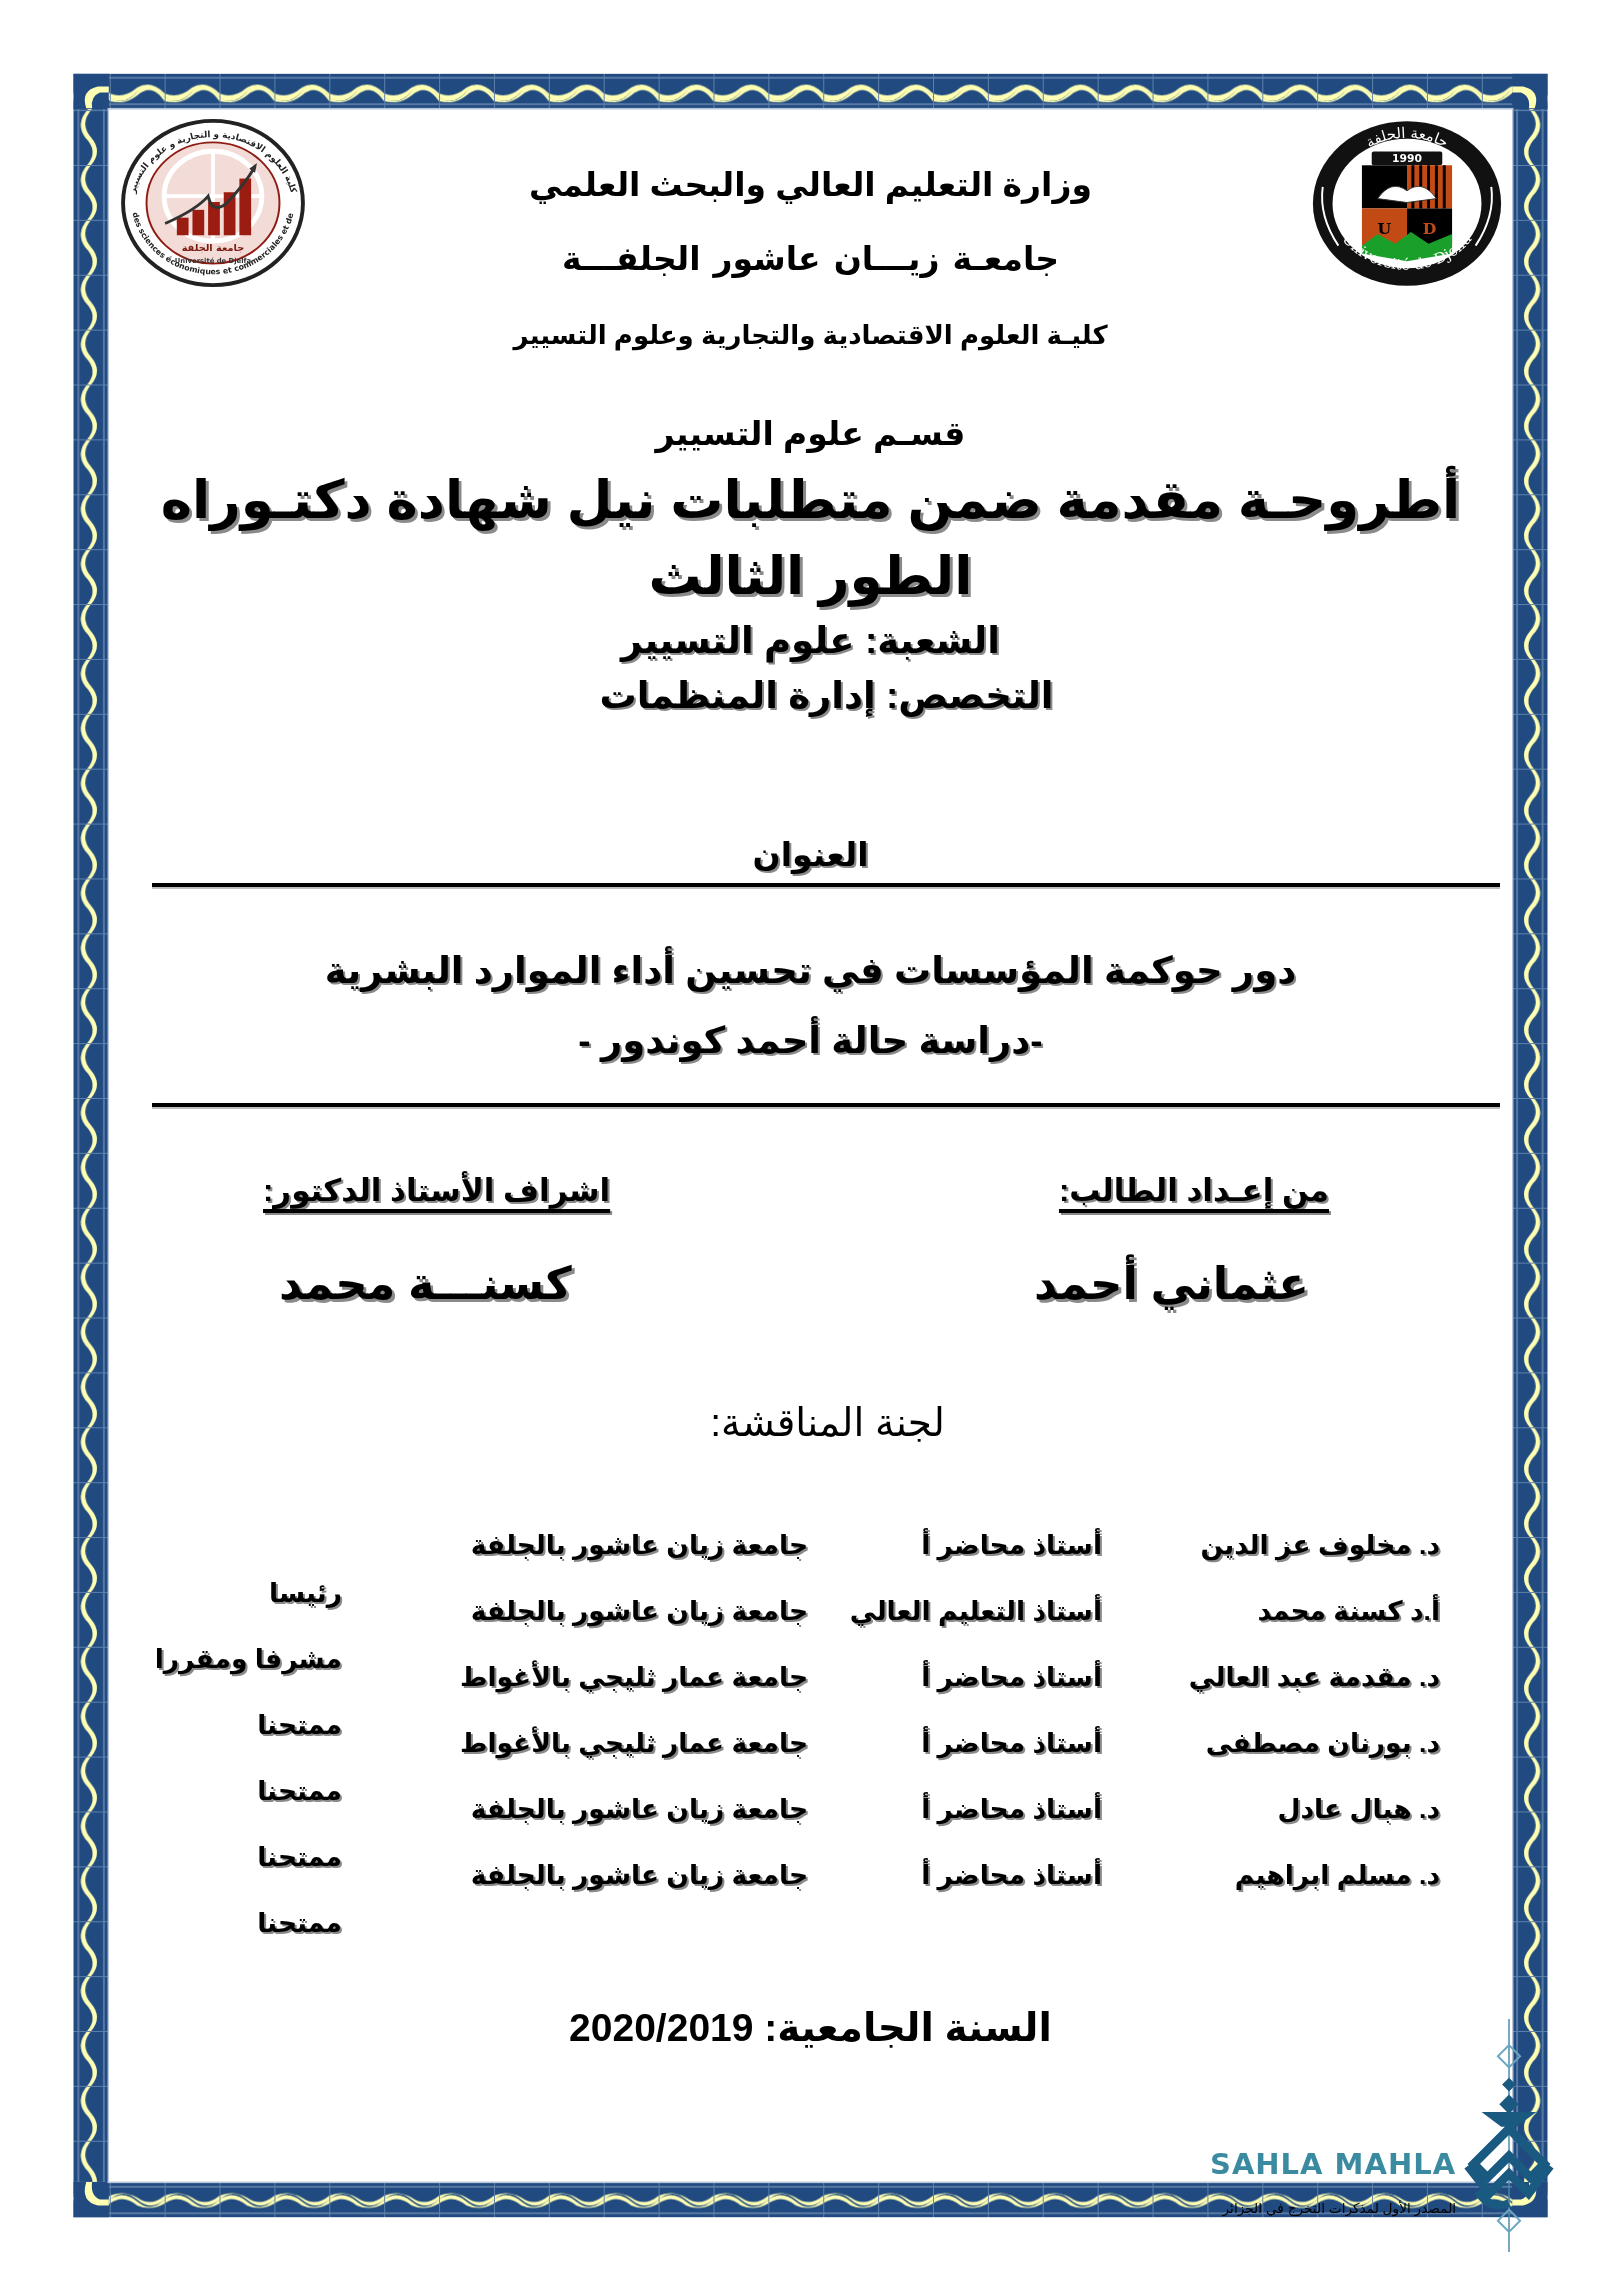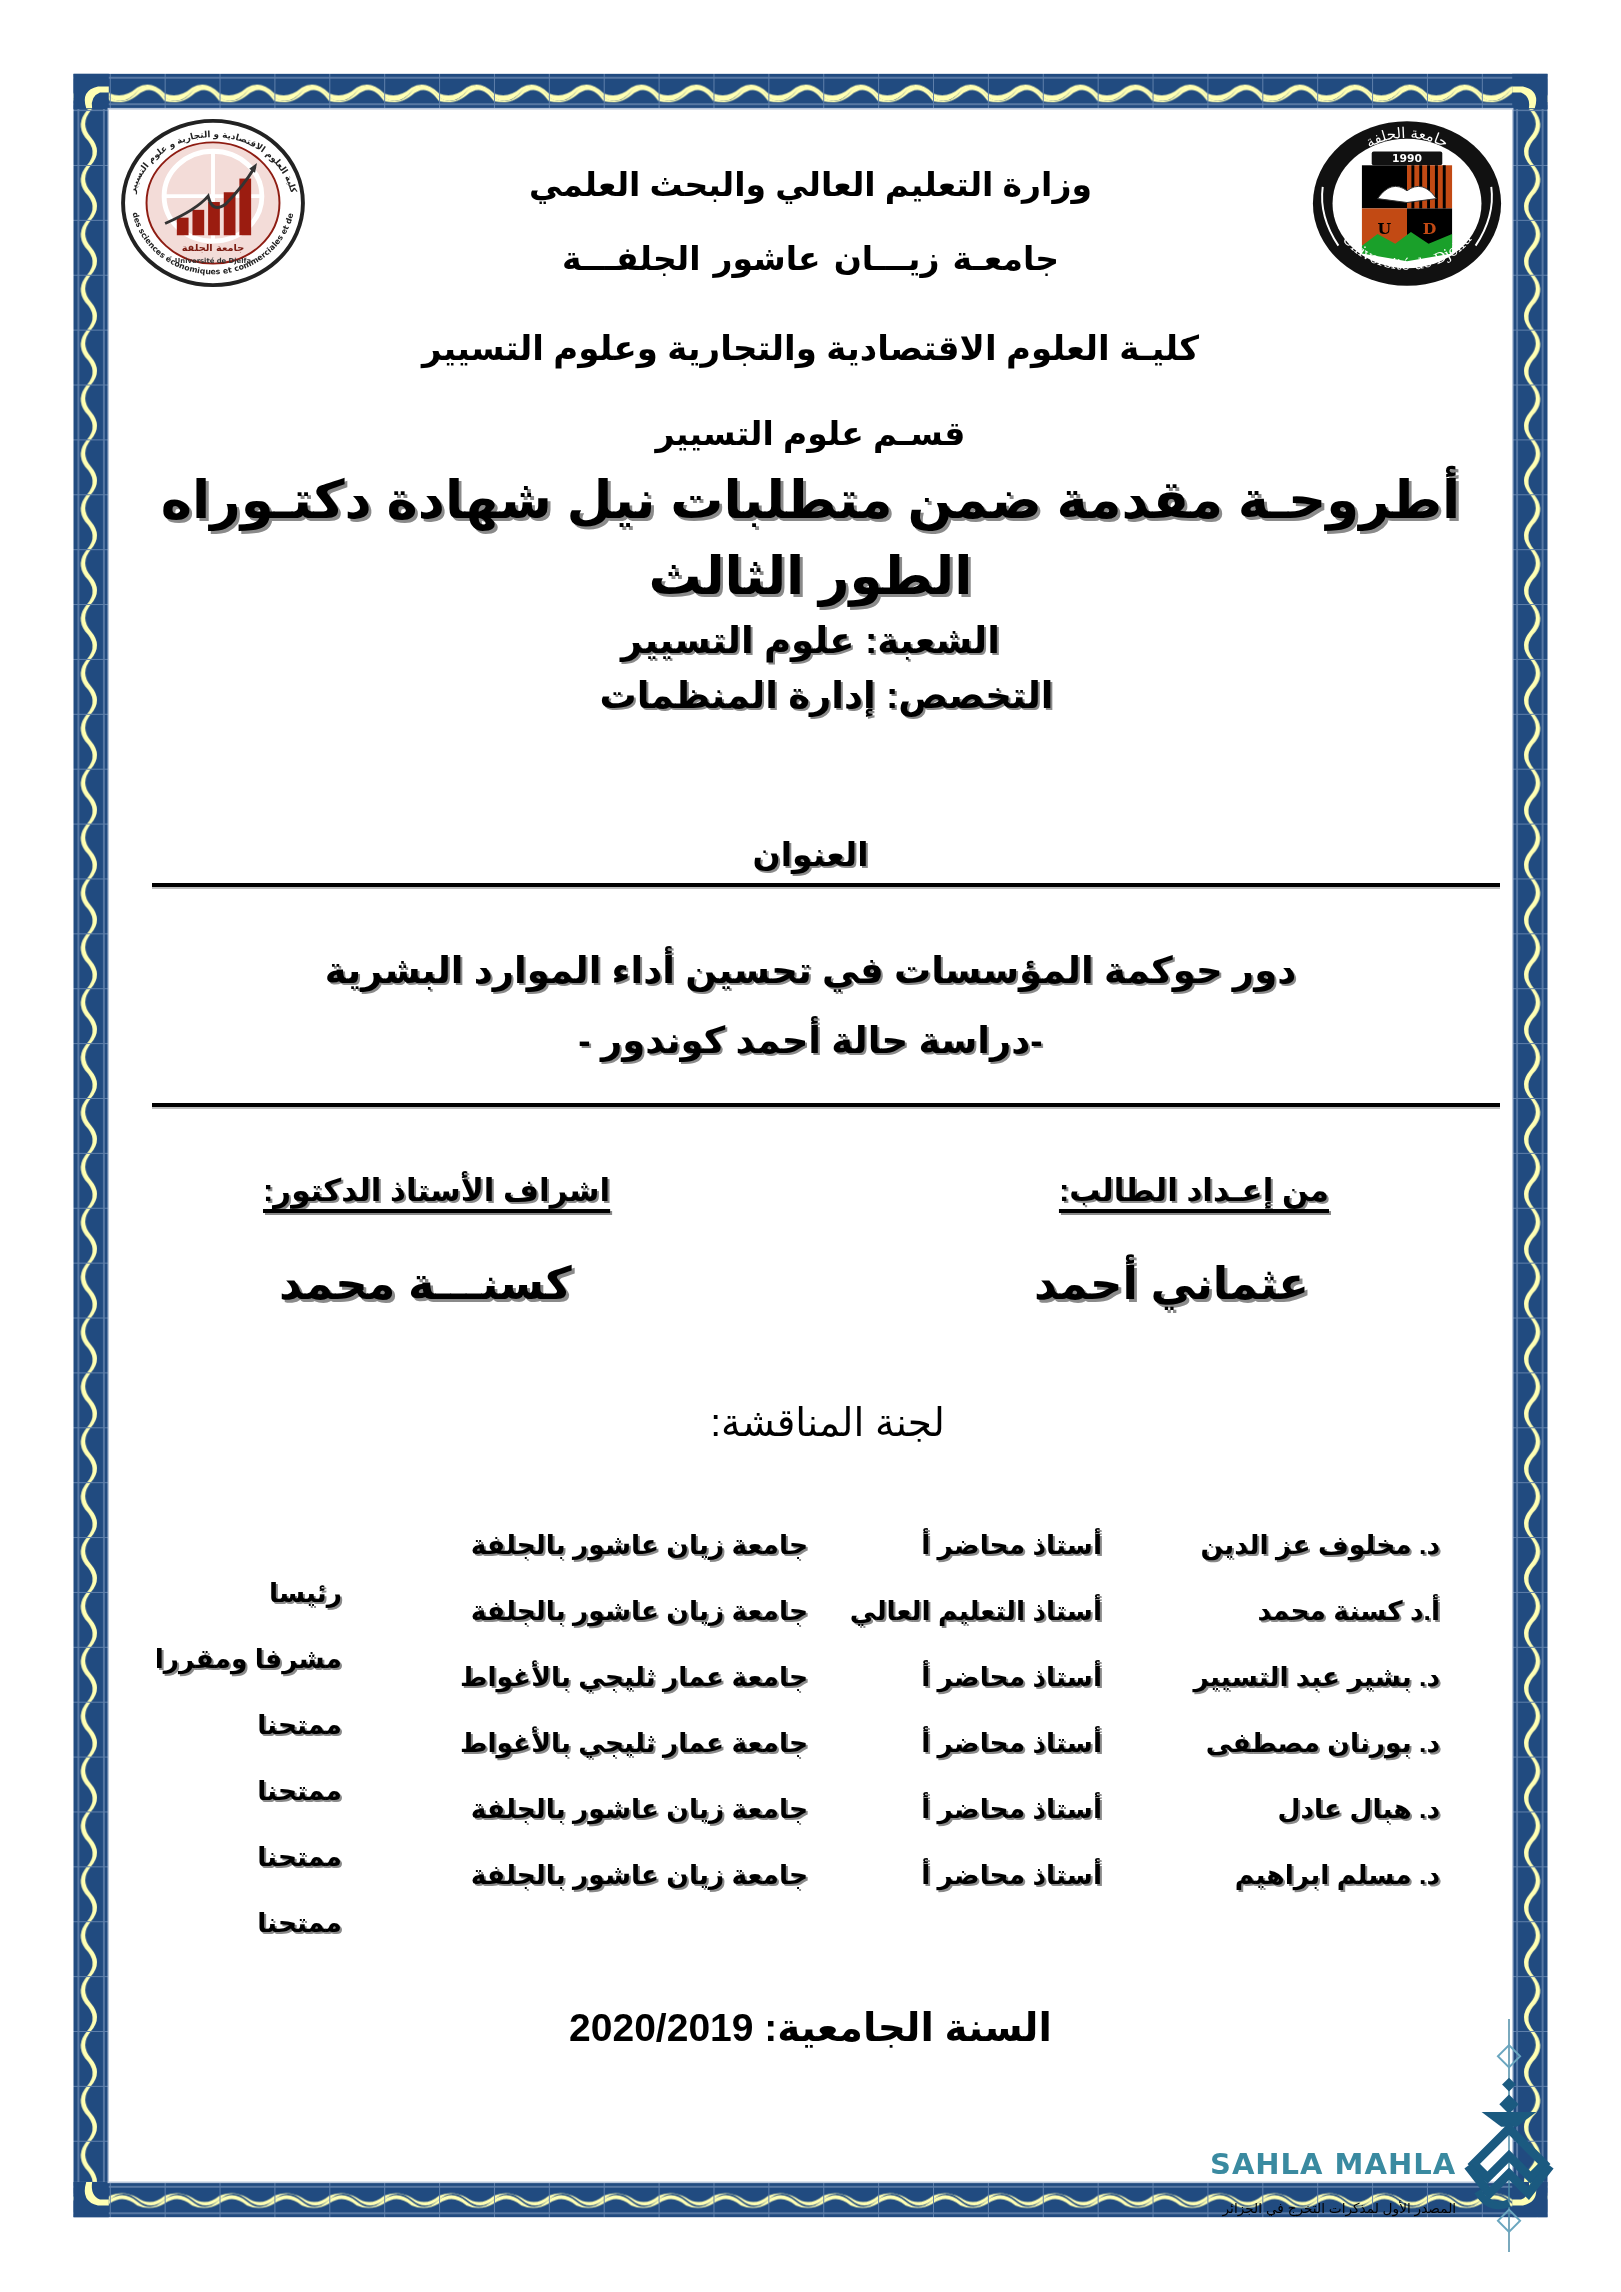--- a/index.html
+++ b/index.html
@@ -11,21 +11,21 @@
   .frame-svg { position:absolute; left:0; top:0; width:1621px; height:2293px; pointer-events:none; }
 
   
   .line { position:absolute; left:0; width:1621px; text-align:center; direction:rtl;
           font-weight:bold; white-space:nowrap; }
   .shadow { text-shadow: 2.9px 2.9px 0 #8a8a8a; }
   .shadow-sm { text-shadow: 2px 2px 0 #8a8a8a; }
 
   .h-ministry { top:165px; font-size:33px; }
   .h-university { top:239px; font-size:33px; word-spacing:3.9px; }
-  .h-faculty { top:328px; font-size:34px; }
+  .h-faculty { top:320px; font-size:26px; }
   .h-dept { top:370px; font-size:33px;margin-top:44px; }
 
   .thesis-l1 { top:469px; font-size:53px; }
   .thesis-l2 { top:545px; font-size:53px; }
   .branch { top:619px; font-size:37px; }
   .spec { top:674px; font-size:37px;padding-left:16px; }
 
   .title-label { top:835px; font-size:33px; }
   .rule { position:absolute; left:152px; width:1348px; height:3.9px; background:#000;
           box-shadow:0 2px 0 #bdbdbd; }
@@ -207,21 +207,21 @@
       <span class="cell c-univ">جامعة زيان عاشور بالجلفة</span>
       <span class="cell c-role">رئيسا</span>
     </div>
     <div class="crow">
       <span class="cell c-name">أ.د كسنة محمد</span>
       <span class="cell c-rank">أستاذ التعليم العالي</span>
       <span class="cell c-univ">جامعة زيان عاشور بالجلفة</span>
       <span class="cell c-role">مشرفا ومقررا</span>
     </div>
     <div class="crow">
-      <span class="cell c-name">د. بشير عبد التسيير</span>
+      <span class="cell c-name">د. مقدمة عبد العالي</span>
       <span class="cell c-rank">أستاذ محاضر أ</span>
       <span class="cell c-univ">جامعة عمار ثليجي بالأغواط</span>
       <span class="cell c-role">ممتحنا</span>
     </div>
     <div class="crow">
       <span class="cell c-name">د. بورنان مصطفى</span>
       <span class="cell c-rank">أستاذ محاضر أ</span>
       <span class="cell c-univ">جامعة عمار ثليجي بالأغواط</span>
       <span class="cell c-role">ممتحنا</span>
     </div>

